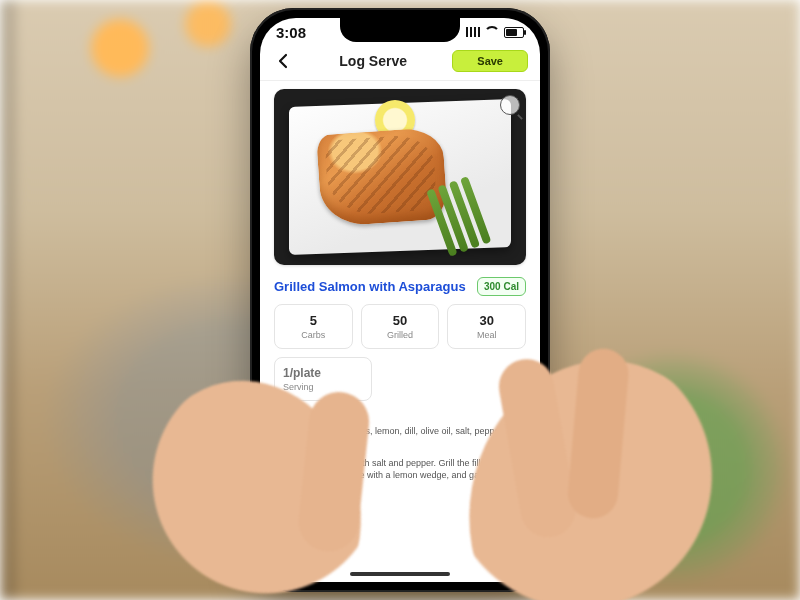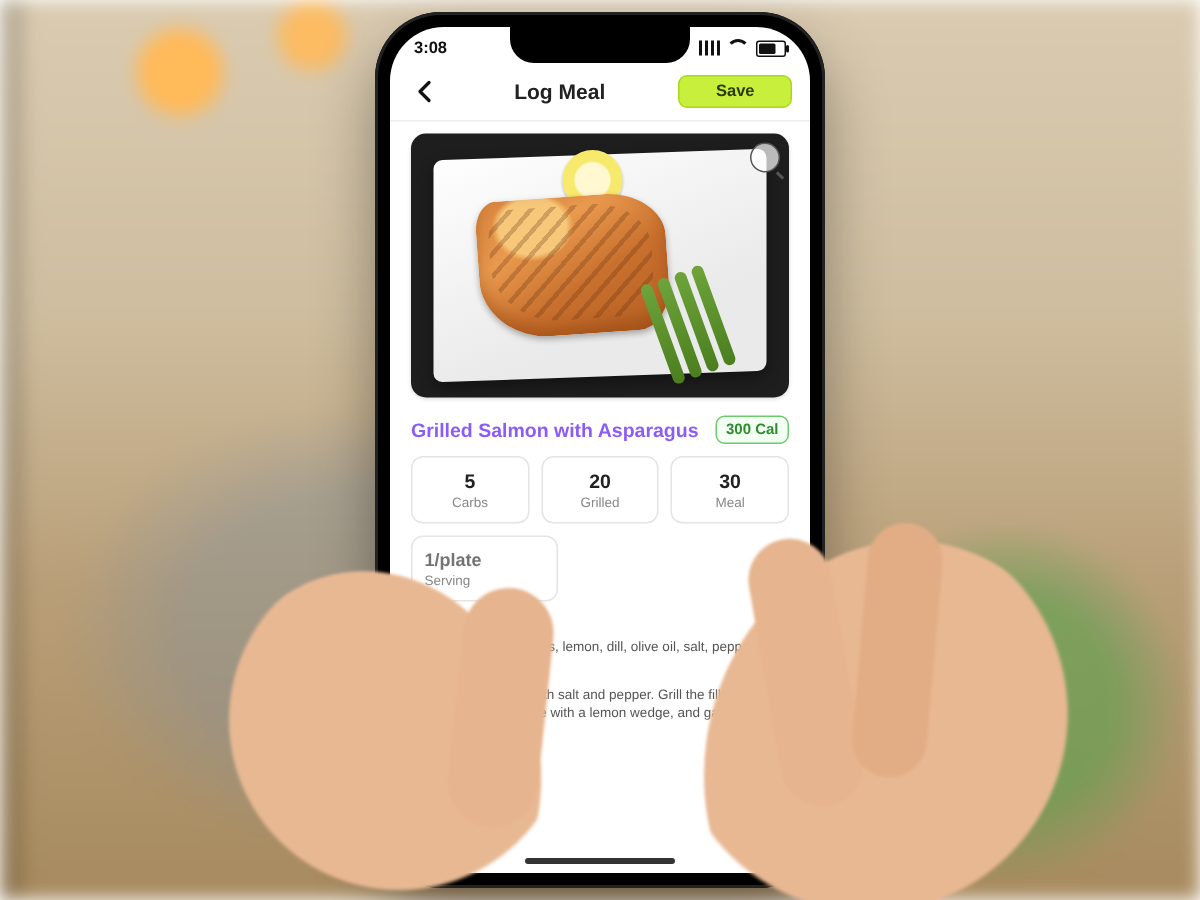--- a/index.html
+++ b/index.html
@@ -25,21 +25,21 @@
   }
   .screen{
     position:absolute;inset:10px;border-radius:36px;background:#fff;overflow:hidden;
   }
   .notch{
     position:absolute;top:0;left:50%;transform:translateX(-50%);
     width:120px;height:24px;background:#000;border-radius:0 0 16px 16px;z-index:5;
   }
   .statusbar{
     display:flex;justify-content:space-between;align-items:center;
-    height:28px;padding:0 16px;font-size:11px;font-weight:600;color:#111;
+    height:28px;padding:0 16px;font-size:15px;font-weight:600;color:#111;
   }
   .status-right{display:flex;align-items:center;gap:4px}
   .signal,.wifi,.batt{display:inline-block}
   .signal{width:14px;height:10px;background:
     linear-gradient(to right,#111 0 2px,transparent 2px 4px,#111 4px 6px,transparent 6px 8px,#111 8px 10px,transparent 10px 12px,#111 12px 14px);}
   .wifi{width:12px;height:10px;border:2px solid #111;border-bottom:none;border-radius:12px 12px 0 0;border-left-color:transparent;border-right-color:transparent;transform:rotate(0deg);} 
   .batt{width:18px;height:9px;border:1px solid #111;border-radius:2px;position:relative}
   .batt::after{content:"";position:absolute;right:-3px;top:2px;width:2px;height:5px;background:#111;border-radius:1px}
   .batt::before{content:"";position:absolute;left:1px;top:1px;bottom:1px;width:60%;background:#111;border-radius:1px}
 
@@ -80,21 +80,21 @@
   .asparagus span{position:absolute;width:8px;height:70px;border-radius:4px;
     background:linear-gradient(#6ea43a,#4a7e1f);} 
   .asparagus span:nth-child(1){left:0}
   .asparagus span:nth-child(2){left:12px}
   .asparagus span:nth-child(3){left:24px}
   .asparagus span:nth-child(4){left:36px}
   .magnify{position:absolute;top:6px;right:6px;width:18px;height:18px;border:1.6px solid #555;border-radius:50%;background:rgba(255,255,255,.7)}
   .magnify::after{content:"";position:absolute;right:-4px;bottom:-4px;width:6px;height:2px;background:#555;transform:rotate(45deg)}
 
   .titlerow{display:flex;justify-content:space-between;align-items:center;margin:12px 0 8px}
-  .mealname{font-size:13px;font-weight:600;color:#8b5cf6}
+  .mealname{font-size:13px;font-weight:600;color:#1d4ed8}
   .calpill{font-size:10px;font-weight:700;color:#2e8b2e;border:1.5px solid #6cc96c;border-radius:6px;padding:3px 6px;background:#f3fff3}
 
   .macro-row{display:flex;gap:8px;margin-bottom:8px}
   .macro{flex:1;border:1px solid #e4e4e4;border-radius:8px;padding:8px 6px;text-align:center}
   .macro .val{font-size:13px;font-weight:600;color:#222}
   .macro .lab{font-size:9px;color:#888;margin-top:2px}
   .serving{width:80px;border:1px solid #e4e4e4;border-radius:8px;padding:8px 8px;margin-bottom:10px}
   .serving .val{font-size:12px;font-weight:600;color:#737373}
   .serving .lab{font-size:9px;color:#888;margin-top:2px}
 
@@ -135,21 +135,21 @@
         <span class="batt"></span>
       </span>
     </div>
 
     <div class="topbar">
       <div class="back">
         <svg width="12" height="16" viewBox="0 0 12 16">
           <path d="M9 2 L3 8 L9 14" stroke="#111" stroke-width="2.2" fill="none" stroke-linecap="round" stroke-linejoin="round"></path>
         </svg>
       </div>
-      <div class="title">Log Meal</div>
+      <div class="title">Log Serve</div>
       <button class="save">Save</button>
     </div>
 
     <div class="content">
       <div class="hero">
         <div class="plate"></div>
         <div class="lemon"></div>
         <div class="salmon"></div>
         <div class="asparagus">
           <span></span>
@@ -164,21 +164,21 @@
         <div class="mealname">Grilled Salmon with Asparagus</div>
         <div class="calpill">300 Cal</div>
       </div>
 
       <div class="macro-row">
         <div class="macro">
           <div class="val">5</div>
           <div class="lab">Carbs</div>
         </div>
         <div class="macro">
-          <div class="val">20</div>
+          <div class="val">50</div>
           <div class="lab">Grilled</div>
         </div>
         <div class="macro">
           <div class="val">30</div>
           <div class="lab">Meal</div>
         </div>
       </div>
 
       <div class="serving">
         <div class="val">1/plate</div>

